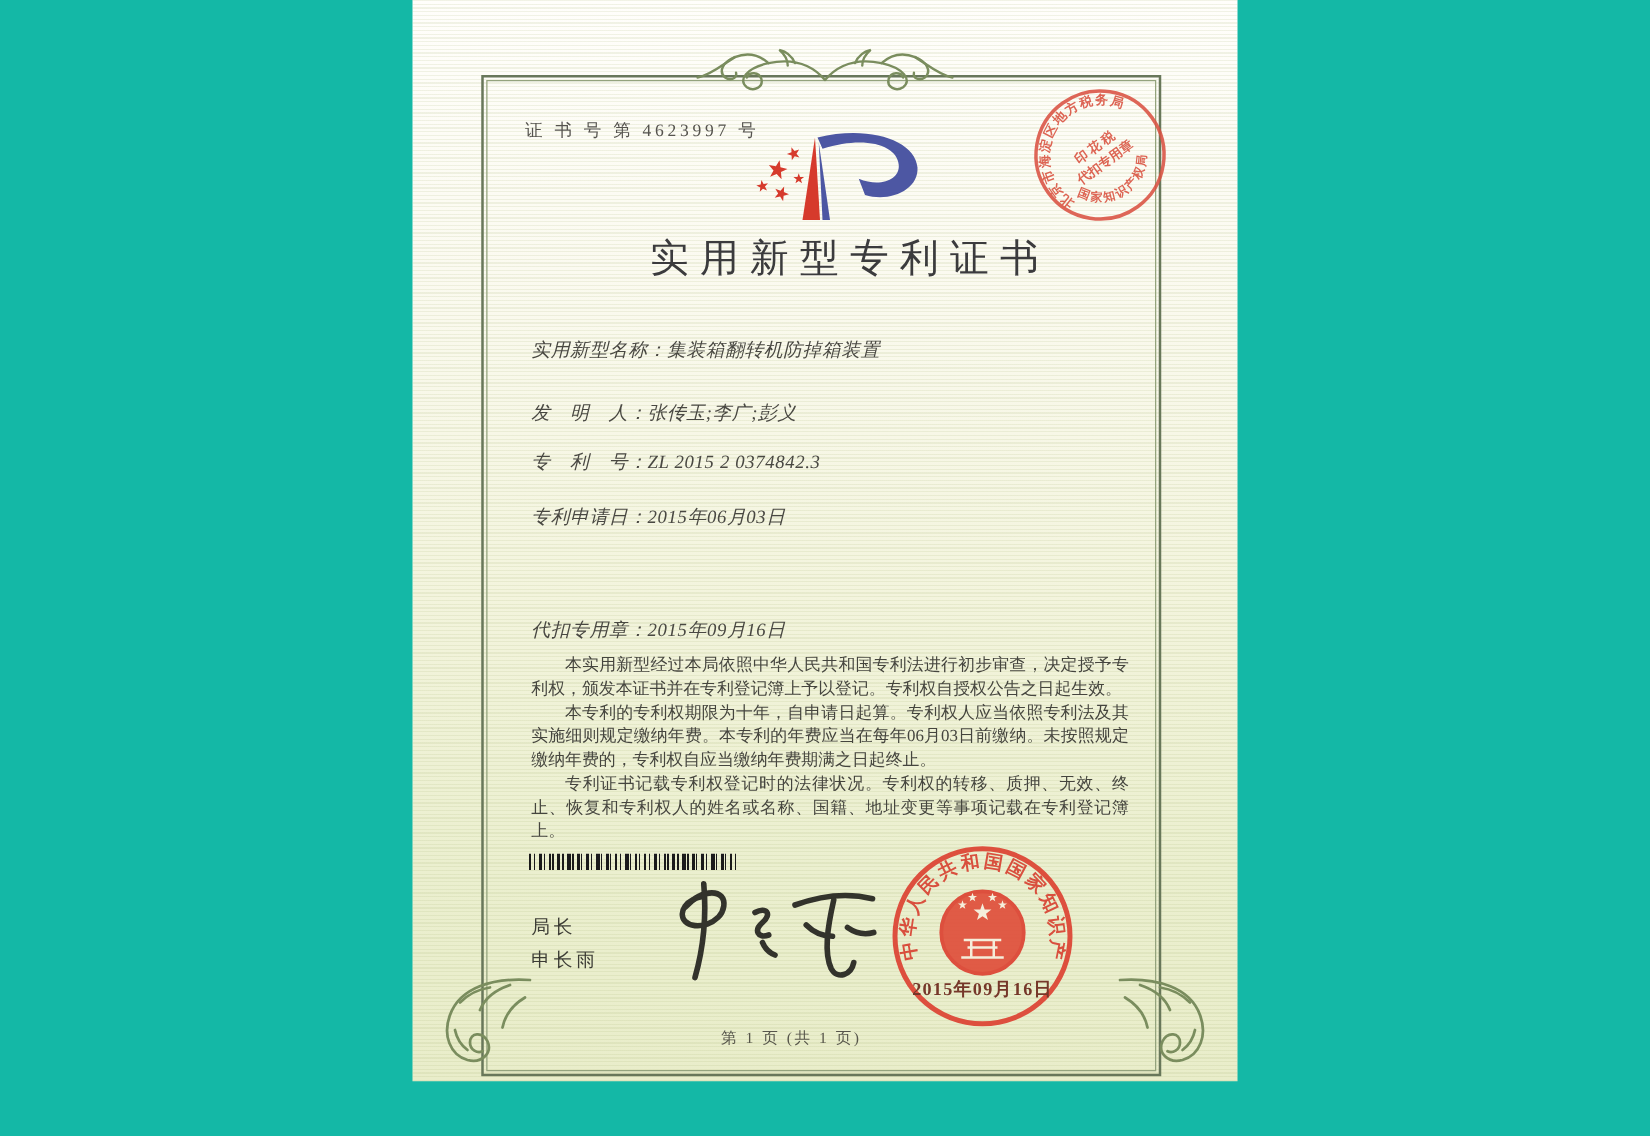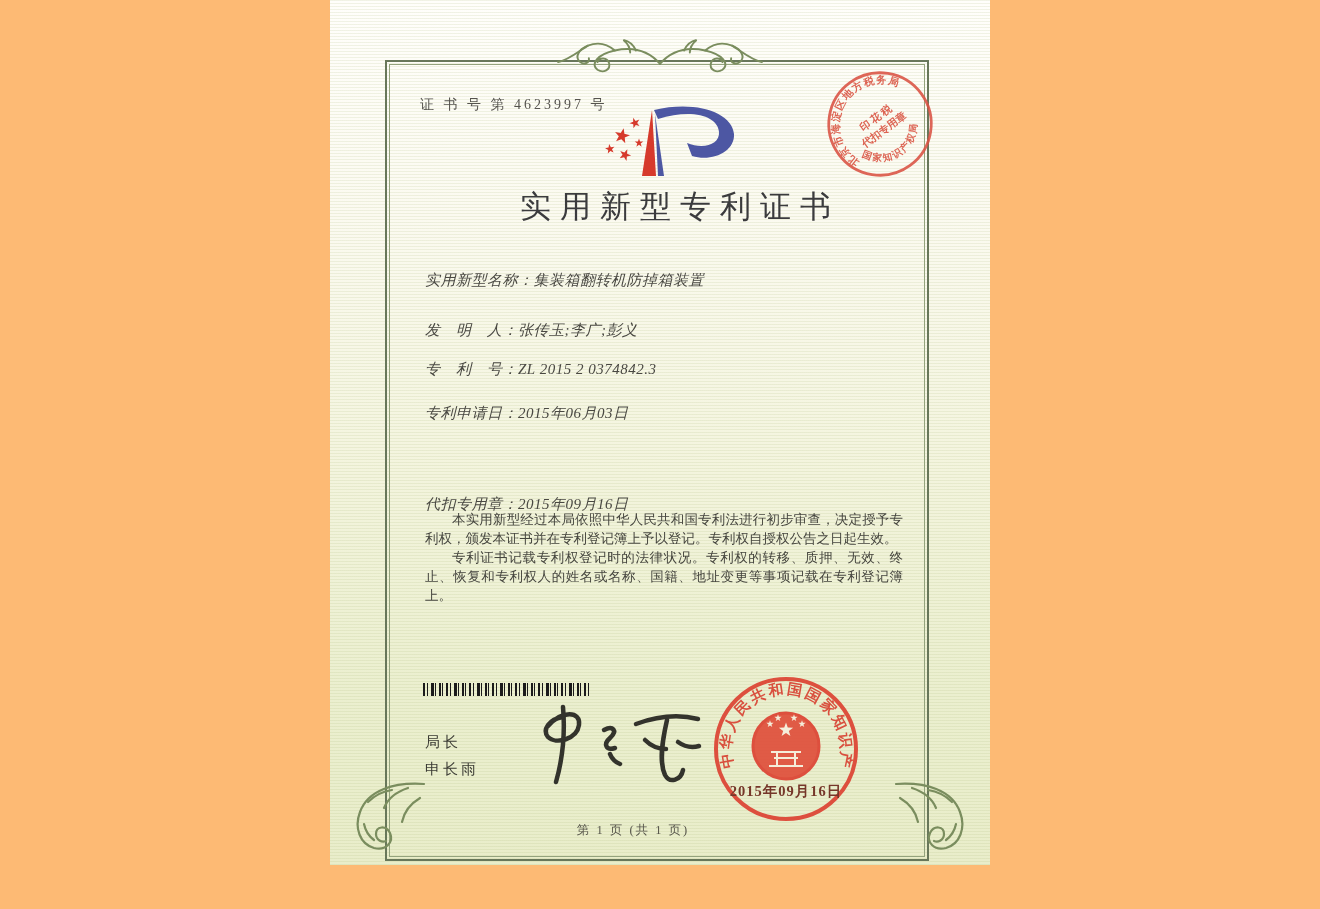--- a/index.html
+++ b/index.html
@@ -1,33 +1,33 @@
 <!DOCTYPE html>
 <html><head>
 <meta charset="utf-8">
 <style>
   html,body{margin:0;padding:0;background:#ffffff;}
-  .screen{position:relative;width:1320px;height:909px;background:#fdba74;overflow:hidden;
+  .screen{position:relative;width:1320px;height:909px;background:#14b8a6;overflow:hidden;
           font-family:"Liberation Serif","DejaVu Serif",serif;}
   
   .paper{position:absolute;left:330px;top:0;width:660px;height:865px;
     background:
       repeating-linear-gradient(180deg, rgba(168,182,118,0.16) 0 1px, rgba(255,255,255,0) 1px 3px),
       linear-gradient(180deg,#fffefb 0%,#fbfaf0 25%,#f3f4dd 55%,#ebefcf 80%,#e9edca 100%);}
   
   .frame{position:absolute;left:55px;top:60px;width:540px;height:797px;
     border:2px solid #68775a;}
   .frame::after{content:"";position:absolute;inset:2px;border:1px solid #94a37d;}
   
   .cert-no{position:absolute;left:90px;top:96px;font-size:14px;letter-spacing:3px;color:#55534e;}
   .title{position:absolute;left:55px;top:186px;width:540px;text-align:center;
     font-size:31px;font-weight:500;letter-spacing:9px;color:#3b3b3d;padding-left:25px;}
   .field{position:absolute;left:95px;font-size:15px;color:#494842;letter-spacing:0.5px;white-space:nowrap;font-style:italic;}
   .f-name{top:271px}.f-inv{top:321px}.f-pat{top:360px}.f-app{top:404px}.f-own{top:450px}.f-grant{top:495px}
-  .body-block{position:absolute;left:95px;top:510px;width:478px;color:#45453e;
+  .body-block{position:absolute;left:95px;top:522px;width:478px;color:#45453e;
     font-size:13.5px;line-height:19px;text-align:justify;}
   .body-block p{margin:0;text-indent:2em;}
   .footer{position:absolute;left:55px;top:822px;width:496px;text-align:center;
     font-size:12.5px;letter-spacing:2px;color:#56554a;}
   
   .barcode{position:absolute;left:93px;top:683px;width:168px;height:13px;
     background:repeating-linear-gradient(90deg,
       #1b1b1b 0 2px,transparent 2px 4px,
       #1b1b1b 4px 5px,transparent 5px 8px,
       #1b1b1b 8px 11px,transparent 11px 12px,
@@ -113,20 +113,21 @@
     <div class="title">实用新型专利证书</div>
 
     <div class="field f-name"><span>实用新型名称：</span><span>集装箱翻转机防掉箱装置</span></div>
     <div class="field f-inv"><span>发　明　人：</span><span>张传玉;李广;彭义</span></div>
     <div class="field f-pat"><span>专　利　号：</span><span>ZL 2015 2 0374842.3</span></div>
     <div class="field f-app"><span>专利申请日：</span><span>2015年06月03日</span></div>
     <div class="field f-grant"><span>代扣专用章：</span><span>2015年09月16日</span></div>
 
     <div class="body-block">
       <p>本实用新型经过本局依照中华人民共和国专利法进行初步审查，决定授予专利权，颁发本证书并在专利登记簿上予以登记。专利权自授权公告之日起生效。</p>
+      <p>本专利的专利权期限为十年，自申请日起算。专利权人应当依照专利法及其实施细则规定缴纳年费。本专利的年费应当在每年06月03日前缴纳。未按照规定缴纳年费的，专利权自应当缴纳年费期满之日起终止。</p>
       <p>专利证书记载专利权登记时的法律状况。专利权的转移、质押、无效、终止、恢复和专利权人的姓名或名称、国籍、地址变更等事项记载在专利登记簿上。</p>
     </div>
 
     <div class="barcode"></div>
 
     <div class="signer">
       <div>局长</div>
       <div>申长雨</div>
     </div>
 

